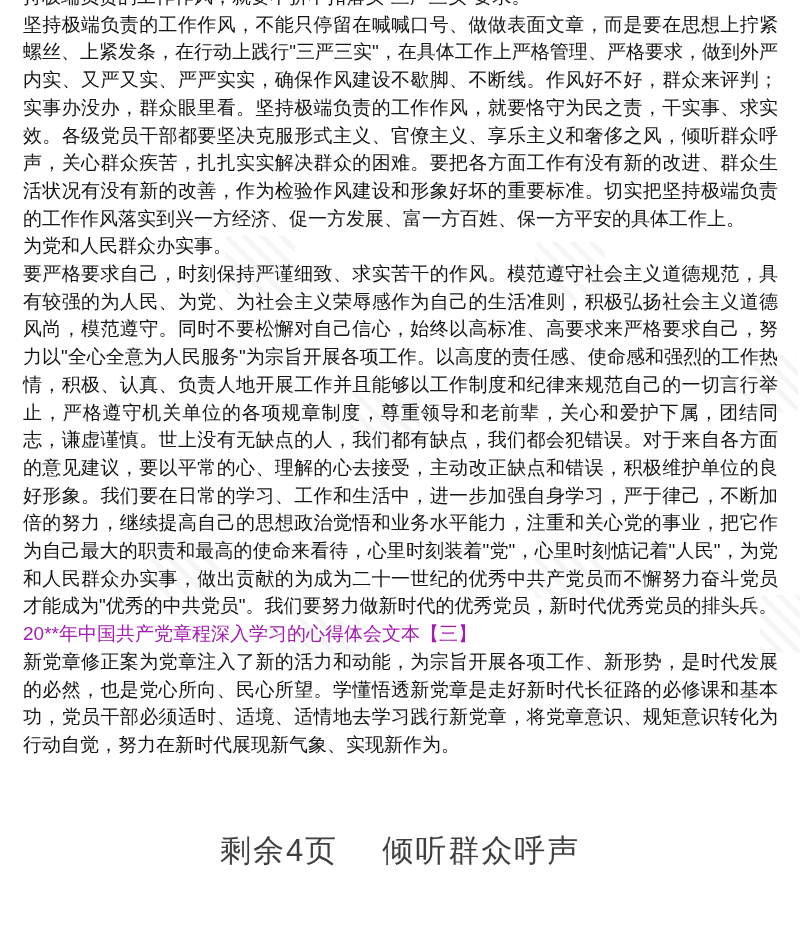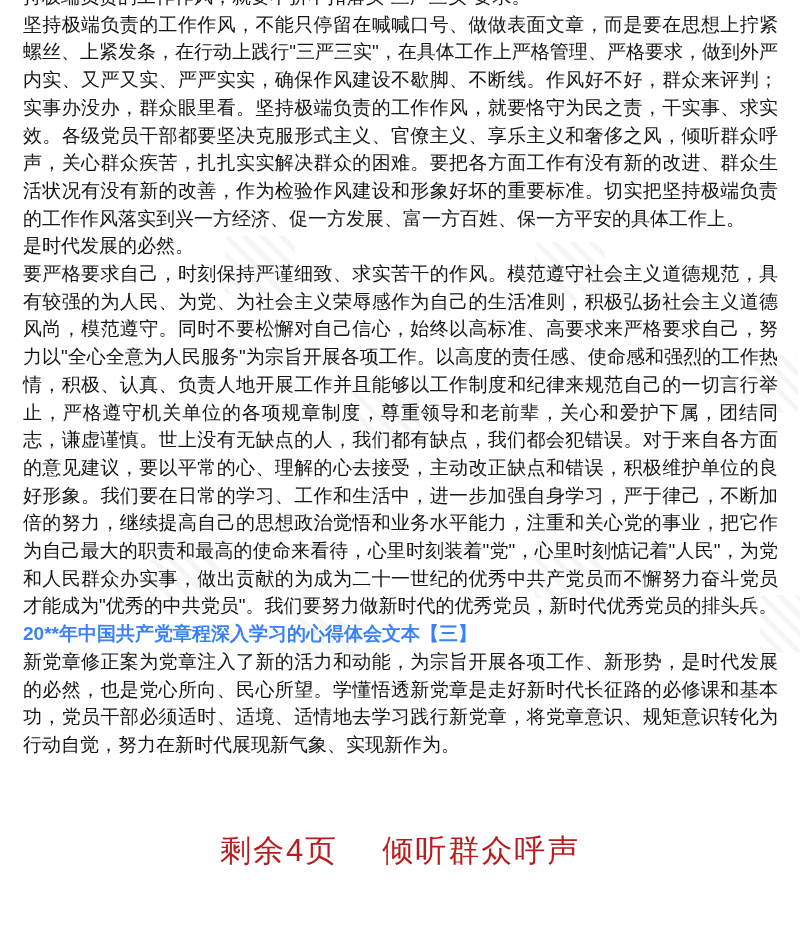--- a/index.html
+++ b/index.html
@@ -23,46 +23,46 @@
   .wm.w6{left:535px;top:540px;}
   .wm.w7{left:290px;top:610px;}
   .wm.w8{left:760px;top:595px;width:40px;}
   .body-text{
     position:absolute;left:23px;top:0;width:755px;z-index:1;
     font-size:19px;line-height:27.7px;color:#161616;
     text-align:justify;text-justify:inter-character;word-break:break-all;
   }
   .body-text p{margin:0;}
   p.clip{margin-top:-17px;}
-  p.heading{font-weight:bold;color:#3b82f6;}
+  p.heading{font-weight:normal;color:#a21caf;}
   .footer-note{
     position:absolute;top:831px;left:0;width:800px;z-index:1;
     display:flex;justify-content:center;gap:44px;
-    font-size:31px;line-height:40px;color:#b91c1c;letter-spacing:2px;
+    font-size:31px;line-height:40px;color:#404040;letter-spacing:2px;
     font-weight:400;
   }
 </style>
 </head>
 <body>
 
 <div class="page">
 
   <span class="wm w1"></span>
   <span class="wm w2"></span>
   <span class="wm w3"></span>
   <span class="wm w4"></span>
   <span class="wm w5"></span>
   <span class="wm w6"></span>
   <span class="wm w7"></span>
   <span class="wm w8"></span>
 
   <section class="body-text">
     <p class="clip">持极端负责的工作作风，就要不折不扣落实"三严三实"要求。</p>
     <p>坚持极端负责的工作作风，不能只停留在喊喊口号、做做表面文章，而是要在思想上拧紧螺丝、上紧发条，在行动上践行"三严三实"，在具体工作上严格管理、严格要求，做到外严内实、又严又实、严严实实，确保作风建设不歇脚、不断线。作风好不好，群众来评判；实事办没办，群众眼里看。坚持极端负责的工作作风，就要恪守为民之责，干实事、求实效。各级党员干部都要坚决克服形式主义、官僚主义、享乐主义和奢侈之风，倾听群众呼声，关心群众疾苦，扎扎实实解决群众的困难。要把各方面工作有没有新的改进、群众生活状况有没有新的改善，作为检验作风建设和形象好坏的重要标准。切实把坚持极端负责的工作作风落实到兴一方经济、促一方发展、富一方百姓、保一方平安的具体工作上。</p>
-    <p>是时代发展的必然。</p>
+    <p>为党和人民群众办实事。</p>
     <p>要严格要求自己，时刻保持严谨细致、求实苦干的作风。模范遵守社会主义道德规范，具有较强的为人民、为党、为社会主义荣辱感作为自己的生活准则，积极弘扬社会主义道德风尚，模范遵守。同时不要松懈对自己信心，始终以高标准、高要求来严格要求自己，努力以"全心全意为人民服务"为宗旨开展各项工作。以高度的责任感、使命感和强烈的工作热情，积极、认真、负责人地开展工作并且能够以工作制度和纪律来规范自己的一切言行举止，严格遵守机关单位的各项规章制度，尊重领导和老前辈，关心和爱护下属，团结同志，谦虚谨慎。世上没有无缺点的人，我们都有缺点，我们都会犯错误。对于来自各方面的意见建议，要以平常的心、理解的心去接受，主动改正缺点和错误，积极维护单位的良好形象。我们要在日常的学习、工作和生活中，进一步加强自身学习，严于律己，不断加倍的努力，继续提高自己的思想政治觉悟和业务水平能力，注重和关心党的事业，把它作为自己最大的职责和最高的使命来看待，心里时刻装着"党"，心里时刻惦记着"人民"，为党和人民群众办实事，做出贡献的为成为二十一世纪的优秀中共产党员而不懈努力奋斗党员才能成为"优秀的中共党员"。我们要努力做新时代的优秀党员，新时代优秀党员的排头兵。</p>
     <p class="heading">20**年中国共产党章程深入学习的心得体会文本【三】</p>
     <p>新党章修正案为党章注入了新的活力和动能，为宗旨开展各项工作、新形势，是时代发展的必然，也是党心所向、民心所望。学懂悟透新党章是走好新时代长征路的必修课和基本功，党员干部必须适时、适境、适情地去学习践行新党章，将党章意识、规矩意识转化为行动自觉，努力在新时代展现新气象、实现新作为。</p>
   </section>
 
   <div class="footer-note">
     <span>剩余4页</span>
     <span>倾听群众呼声</span>
   </div>
 

